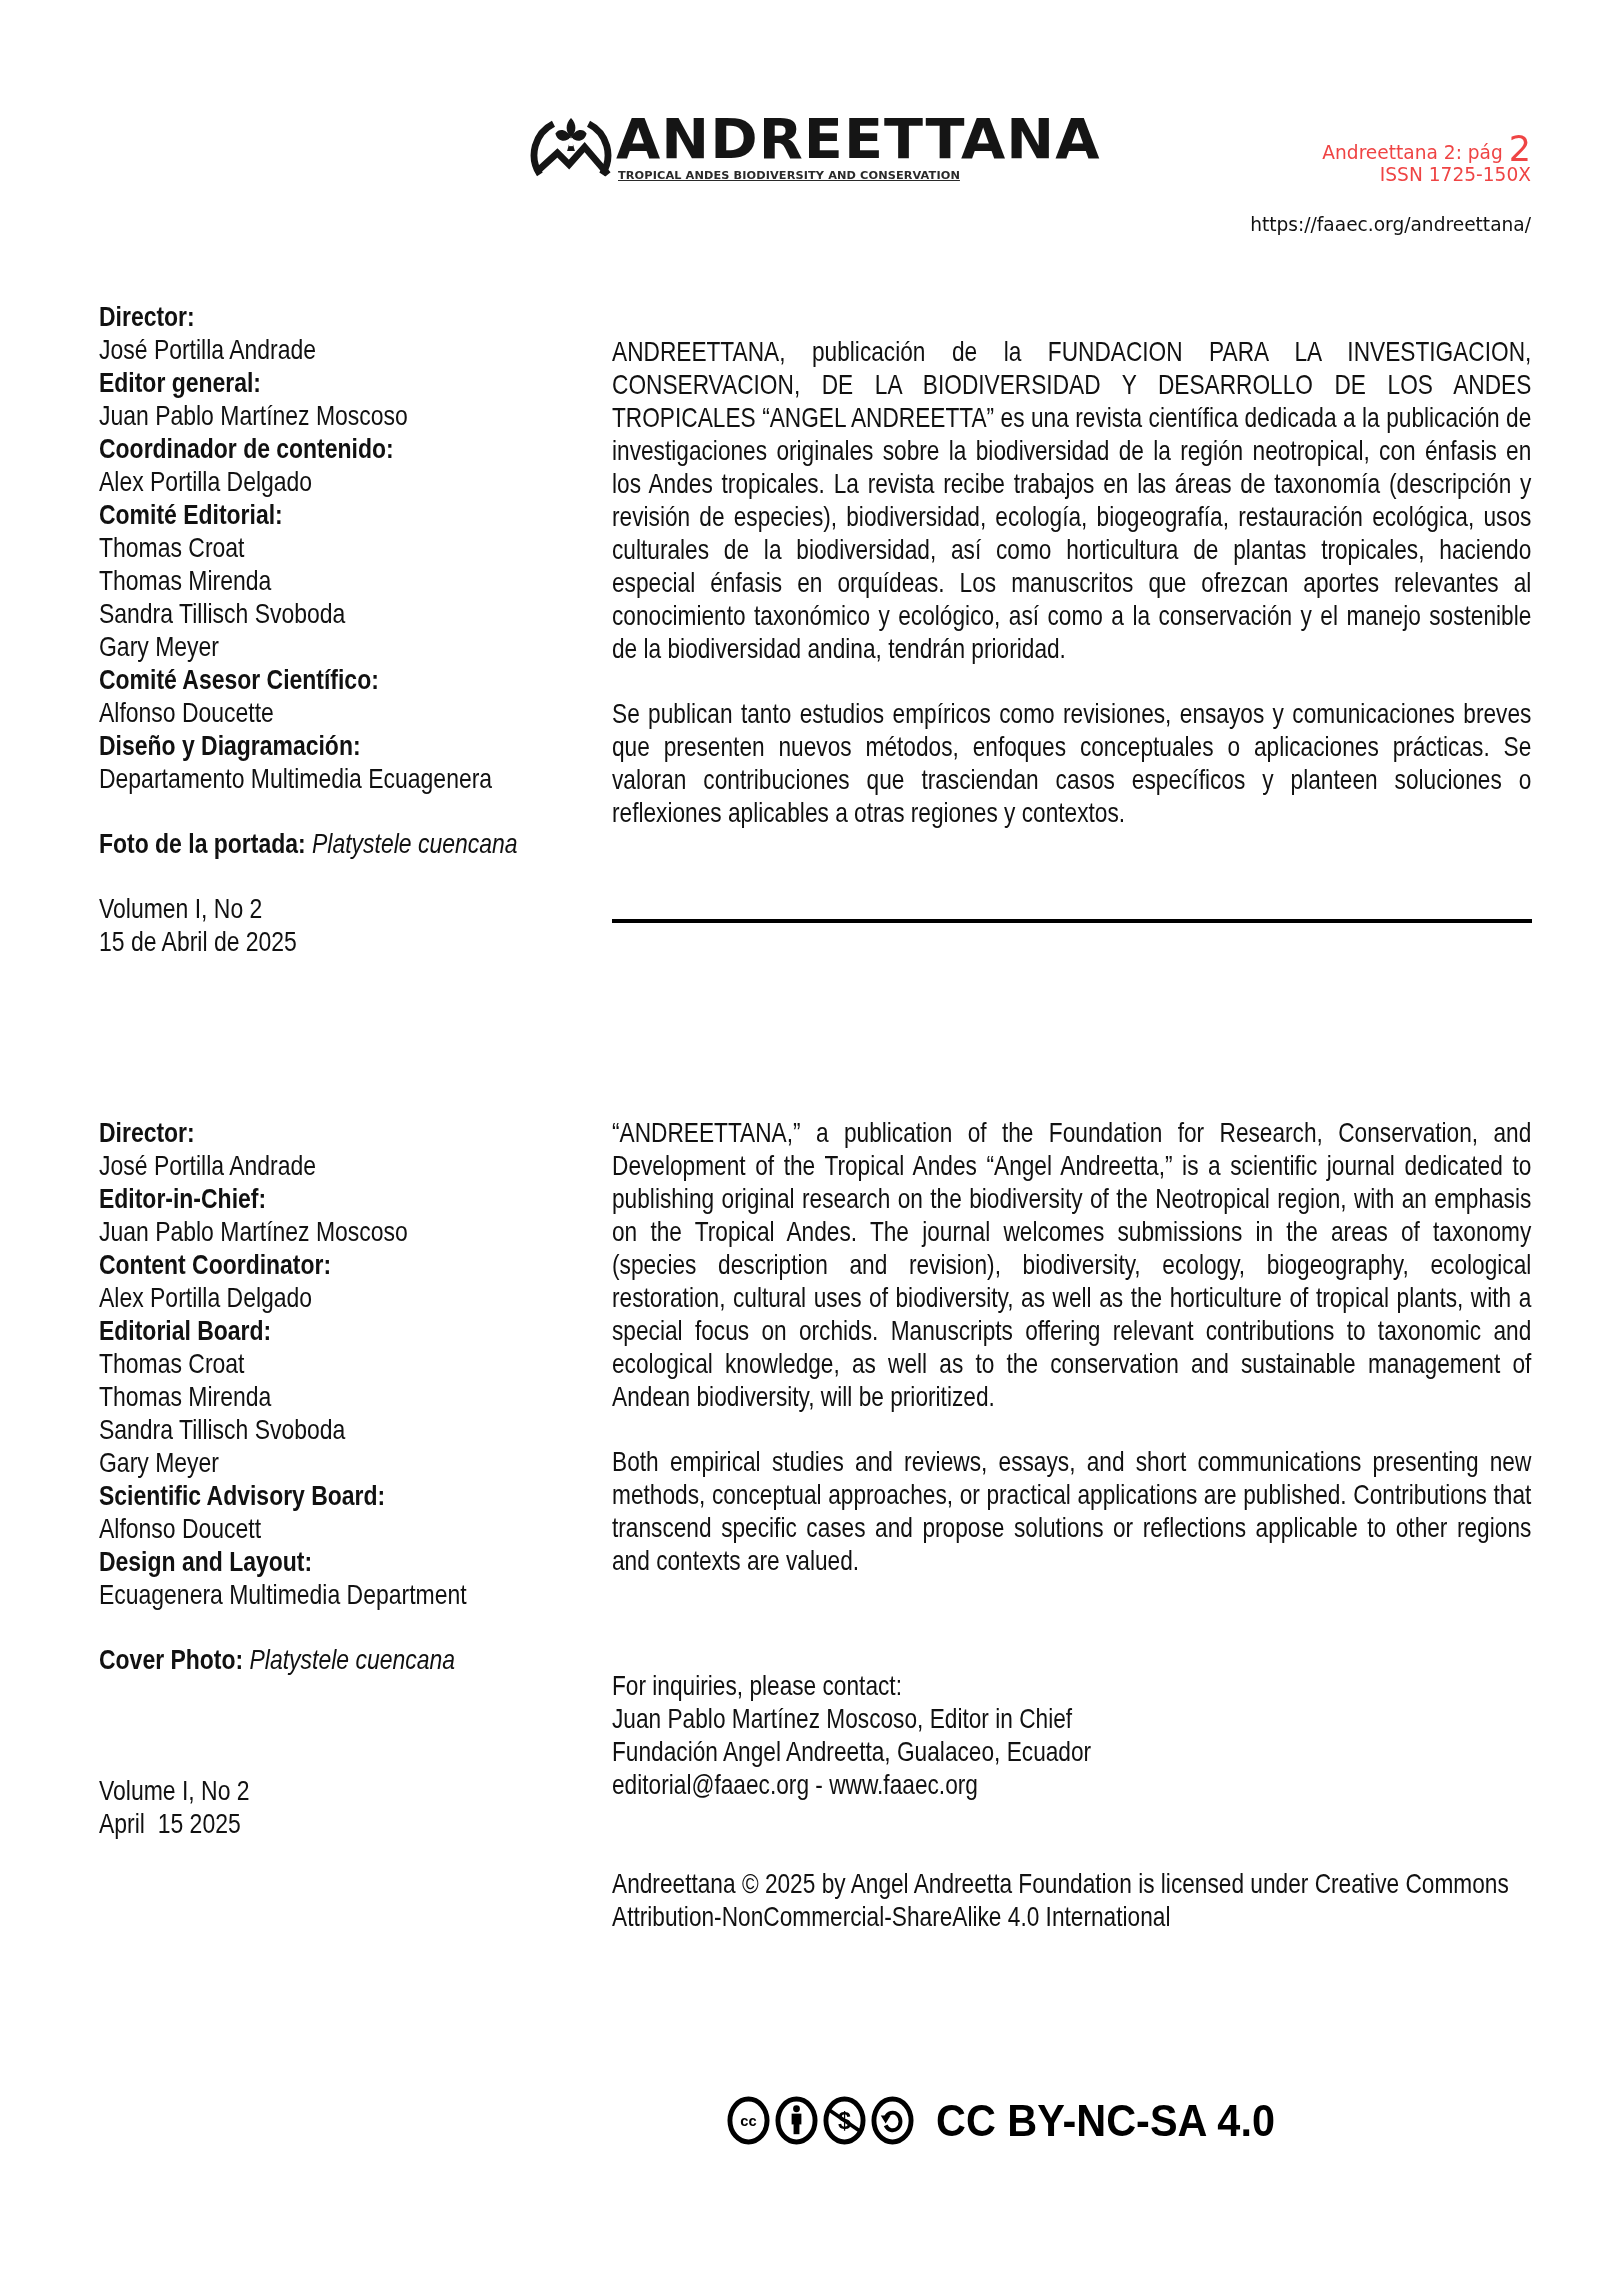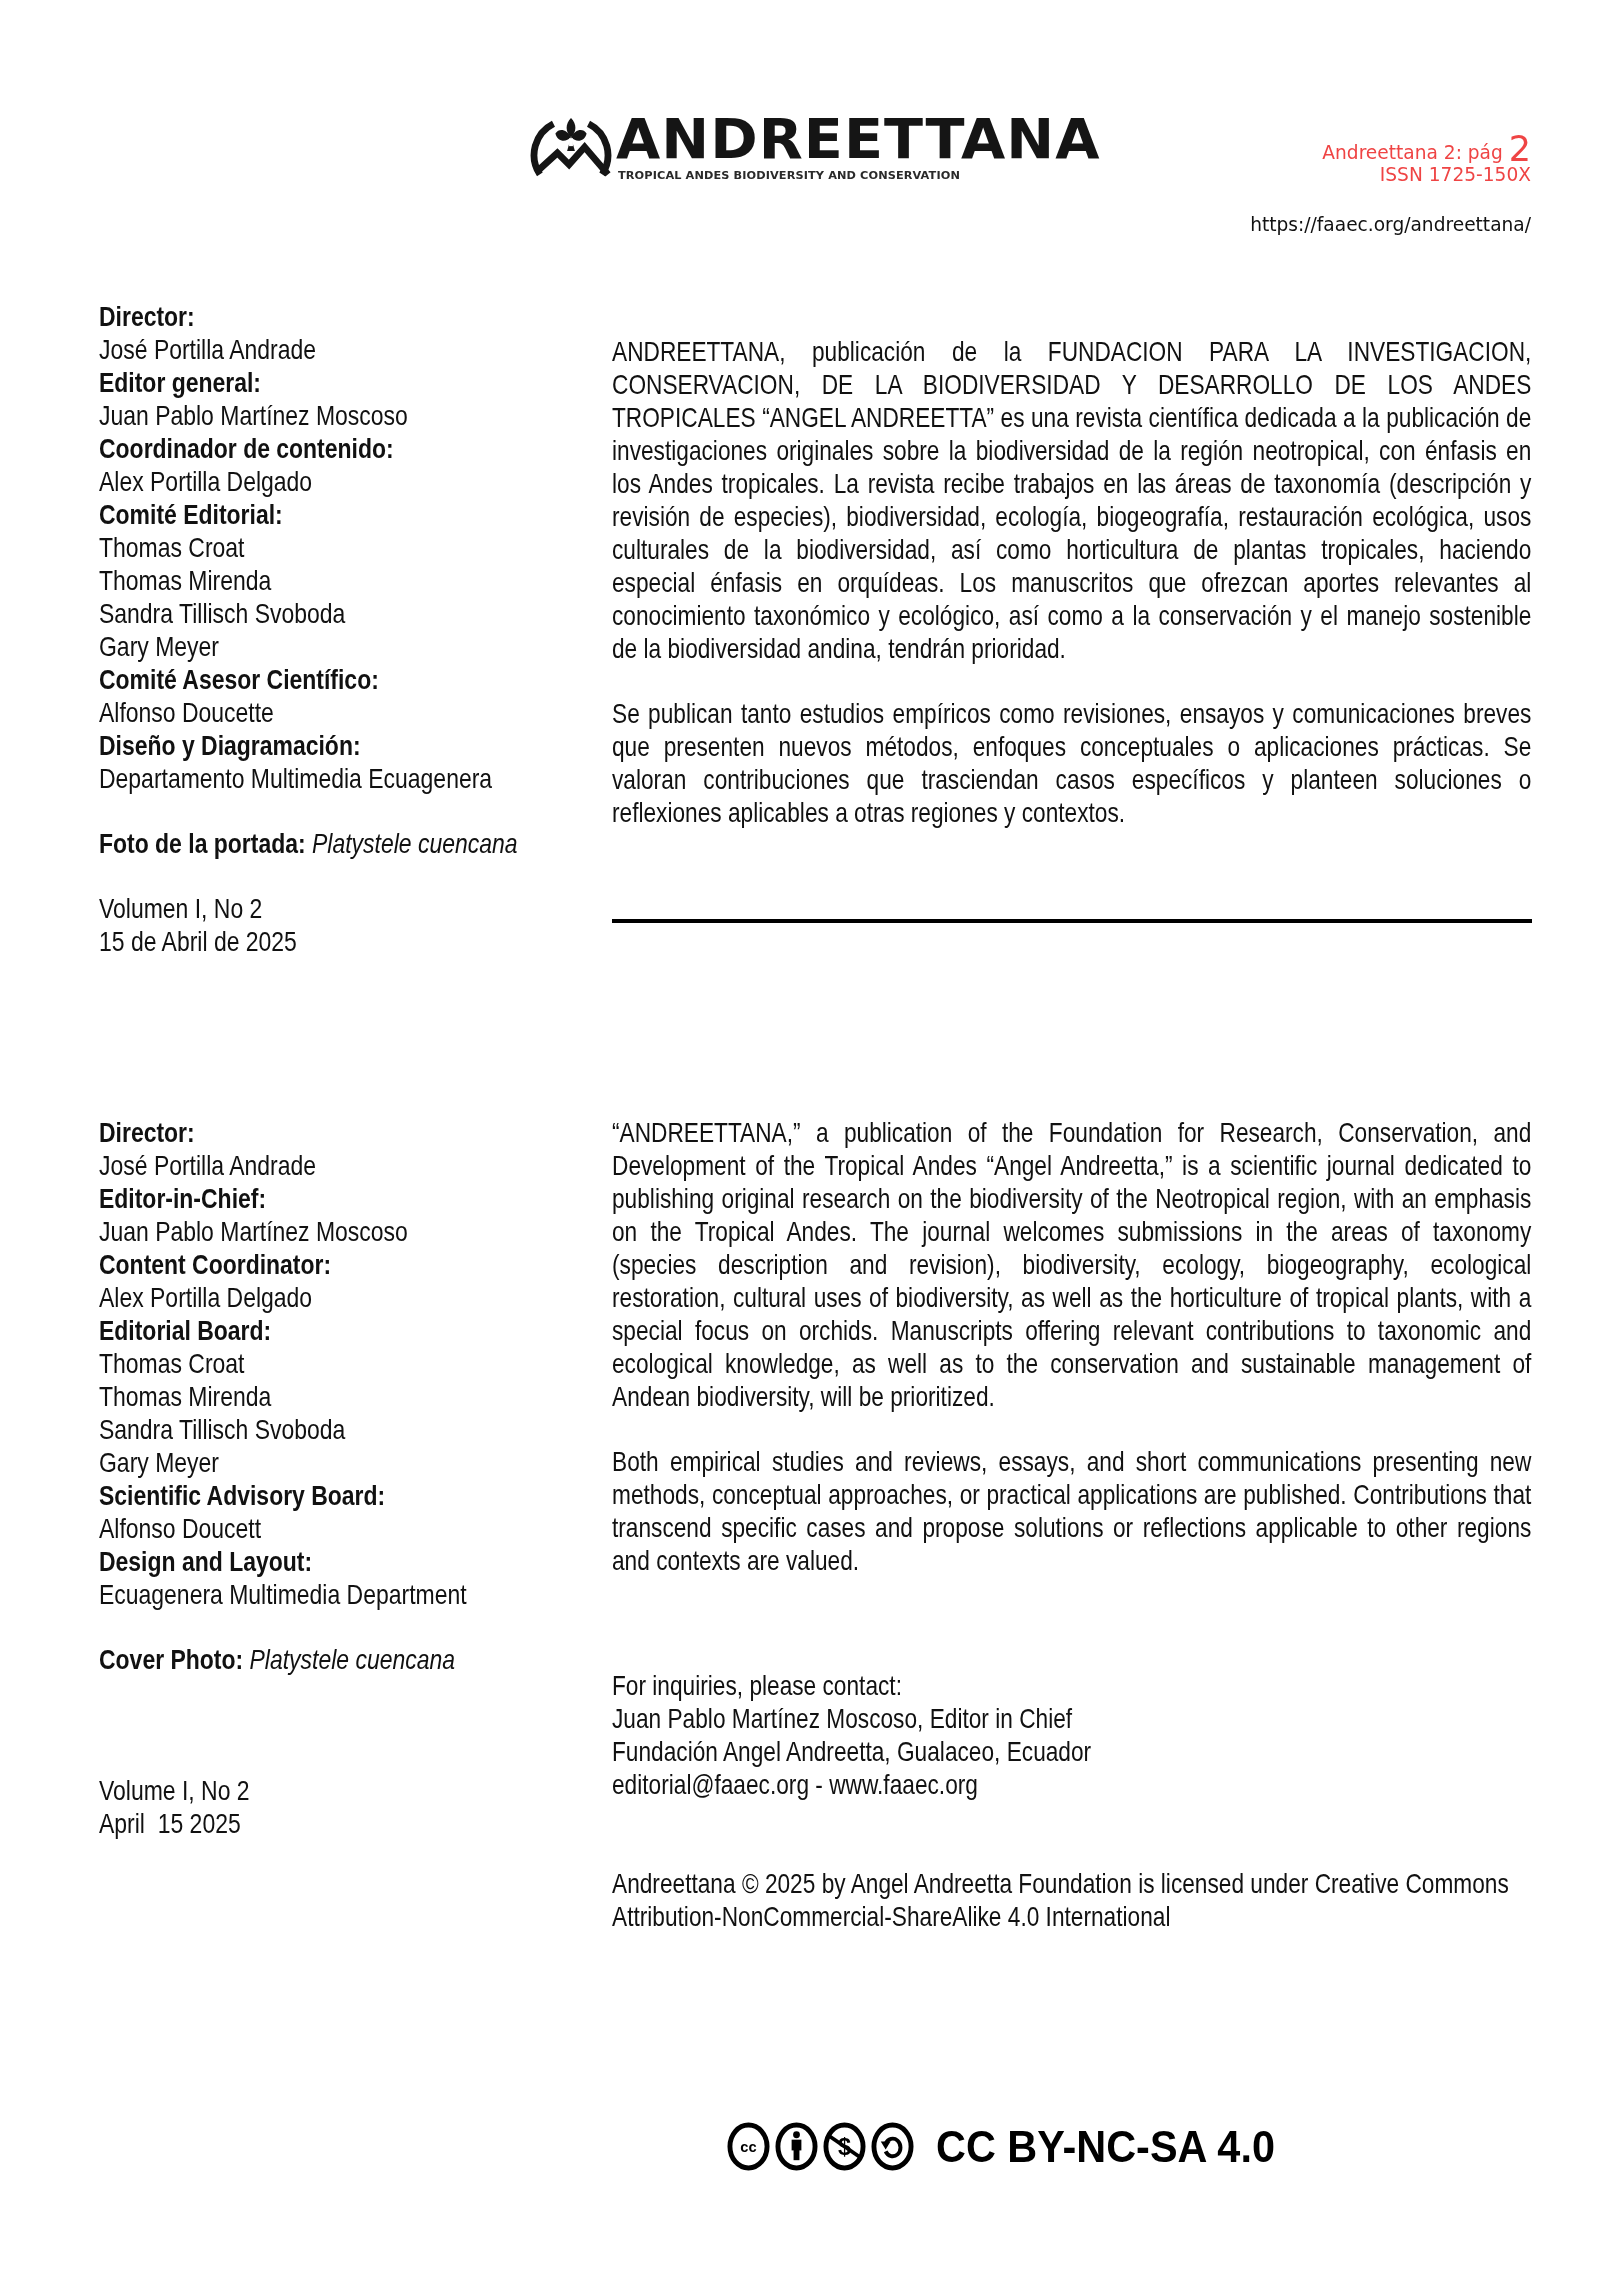--- a/index.html
+++ b/index.html
@@ -15,21 +15,21 @@
   .logo-mark { position: absolute; left: 0; top: 2px; width: 82px; height: 74px; }
   .logo-title {
     position: absolute; left: 86px; top: -2px;
     font-family: "DejaVu Sans", sans-serif; font-weight: bold;
     font-size: 55px; letter-spacing: 1px; color: #151515; line-height: 59px;
     transform: scaleX(1.04); transform-origin: left;
   }
   .logo-sub {
     position: absolute; left: 88px; top: 57px;
     font-family: "DejaVu Sans", sans-serif; font-weight: bold;
-    font-size: 11.3px; color: #2a2a2a; letter-spacing: 0.1px;
+    font-size: 11.3px; color: #2a2a2a; letter-spacing: 0.1px; text-decoration: underline;
   }
   .issue-info {
     right: 90px; top: 135px; text-align: right;
     font-family: "DejaVu Sans", sans-serif; font-size: 18.6px; line-height: 21.6px; color: #ef4444;
   }
   .issue-info .page-num { font-size: 35px; line-height: 29px; vertical-align: -2px; margin-left: 5.9px; }
   .site-url {
     right: 90px; top: 214px; font-family: "DejaVu Sans", sans-serif; font-size: 18.6px; color: #111; text-align: center;
   }
 
@@ -59,21 +59,21 @@
   .contact {
     left: 612px; width: 1135px; font-size: 28px; line-height: 33px;
     transform: scaleX(0.81); transform-origin: left top; white-space: nowrap;
   }
   .license-text {
     left: 612px; width: 1135px; font-size: 28px; line-height: 33px;
     transform: scaleX(0.81); transform-origin: left top;
   }
 
   
-  .cc-badge { left: 727px; top: 2093px; height: 55px; display: flex; align-items: center; gap: 4.9px; margin-top: 26px; }
+  .cc-badge { left: 727px; top: 2093px; height: 55px; display: flex; align-items: center; gap: 4.9px; }
   .cc-icon { width: 43px; height: 49px; }
   .cc-label {
     margin-left: 17.6px; font-family: "Liberation Sans", sans-serif; font-weight: bold;
     font-size: 45px; color: #000; transform: scaleX(0.92); transform-origin: left; white-space: nowrap;
   }
 </style>
 </head>
 <body>
 
 <div class="abs logo">

